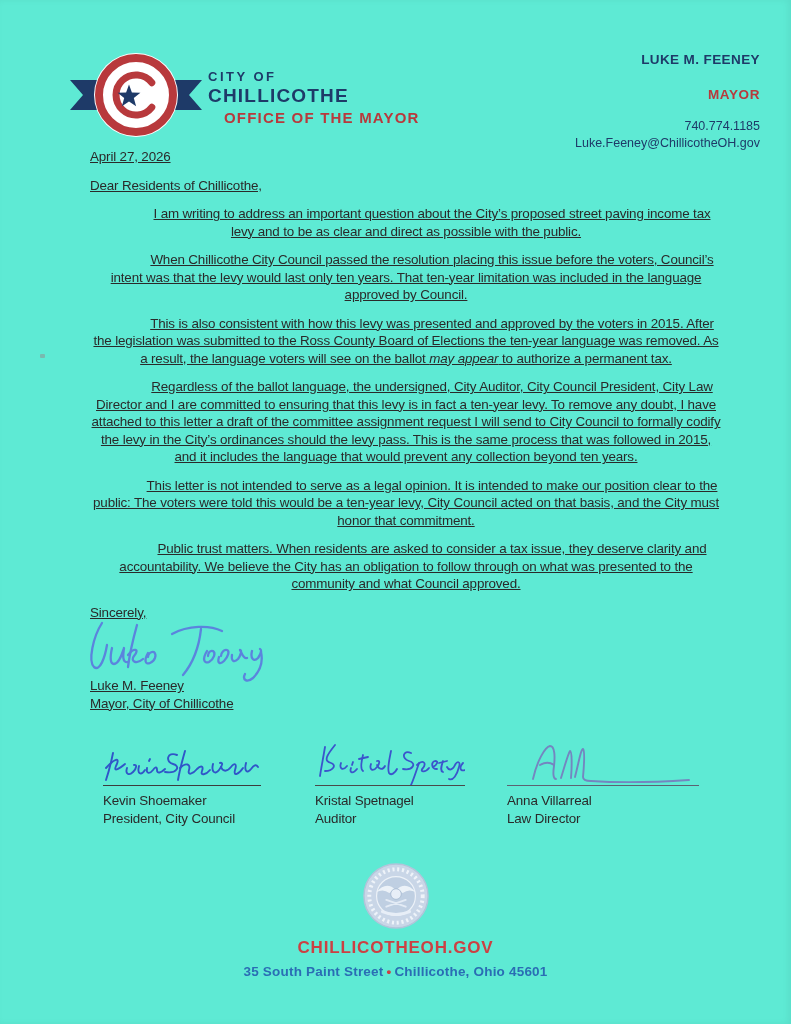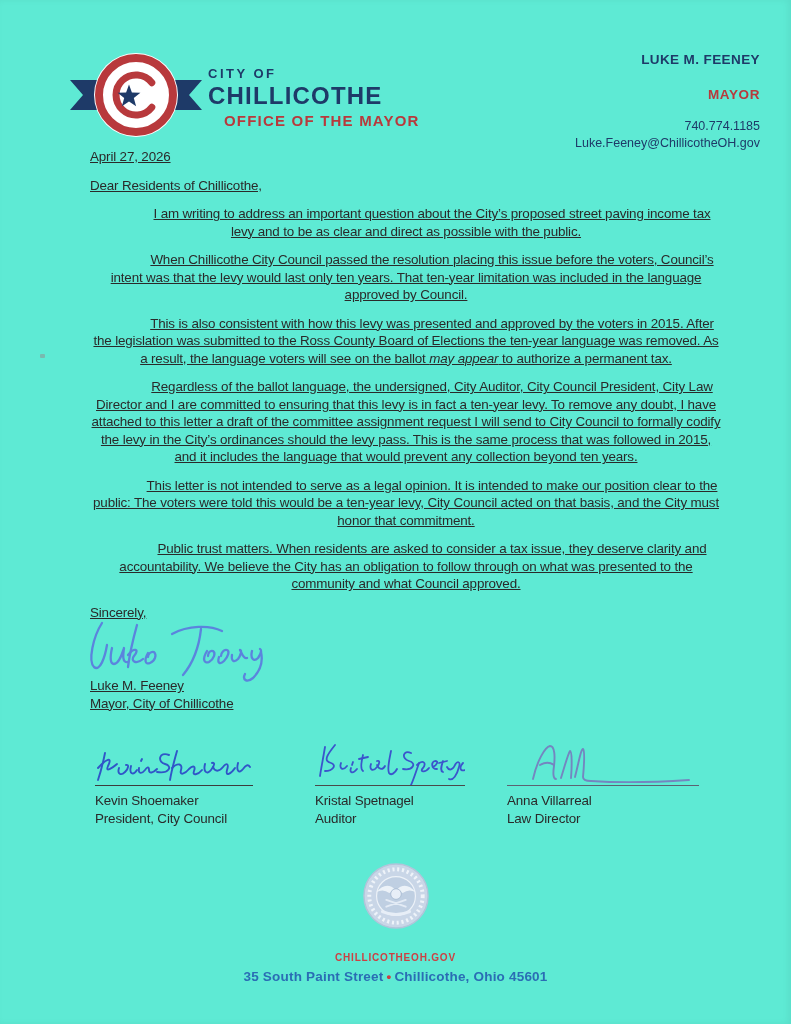--- a/index.html
+++ b/index.html
@@ -7,53 +7,53 @@
     position:relative;width:791px;height:1024px;background:#5eead4;
     margin:0 auto;overflow:hidden;
     font-family:"Liberation Sans",sans-serif;color:#2a2a2a;
     box-shadow:inset -3px 0 6px rgba(0,0,0,0.05);
   }
   
   .brand{position:absolute;left:70px;top:46px;display:flex;align-items:center;}
   .brand-mark{width:132px;height:98px;flex:0 0 auto;}
   .brand-text{margin-left:6px;margin-top:4px;}
   .brand-line1{font-size:13px;font-weight:bold;letter-spacing:2.5px;color:#1e3a68;}
-  .brand-line2{font-size:24px;font-weight:bold;letter-spacing:1.2px;color:#1e3a68;margin-top:1px;}
+  .brand-line2{font-size:19px;font-weight:bold;letter-spacing:1.2px;color:#1e3a68;margin-top:1px;}
   .brand-line3{font-size:15px;font-weight:bold;letter-spacing:1.2px;color:#b8393c;margin-top:2px;margin-left:16px;}
   .contact{position:absolute;right:31px;top:52px;text-align:right;line-height:1.25;}
   .contact-name{font-size:13.5px;font-weight:bold;color:#1e3a68;letter-spacing:.4px;}
   .contact-title{font-size:13.5px;font-weight:bold;color:#b8393c;letter-spacing:.6px;margin-top:18px;}
   .contact-phone{font-size:12.5px;color:#1e3a68;margin-top:15px;}
   .contact-email{font-size:12.5px;color:#1e3a68;margin-top:2px;}
   
   .content{position:absolute;left:90px;top:148px;width:632px;
     font-size:13.4px;line-height:17.5px;letter-spacing:-0.15px;text-decoration:underline;}
   .content p{margin:0 0 11px 0;}
   .content p.para{text-indent:52px;text-align:center;}
   .closing{margin:0 0 0 0 !important;}
   .em{font-style:italic;}
   
   .sig-main{display:block;margin:-4px 0 -6px -4px;}
   .signer-name{line-height:17.5px;}
   .signer-title{line-height:17.5px;}
   .cosign-row{position:relative;height:100px;margin-top:26px;}
   .cosign{position:absolute;top:0;}
-  .cosign-1{left:5px;width:158px;}
+  .cosign-1{left:13px;width:158px;}
   .cosign-2{left:225px;width:150px;}
   .cosign-3{left:417px;width:192px;}
   .cosign .sigbox{height:47px;display:flex;align-items:flex-end;}
   .cosign-1 .sigbox{border-bottom:1.3px solid #3c3c3c;}
   .cosign-2 .sigbox{border-bottom:1.3px solid #4a4a4a;}
   .cosign-3 .sigbox{border-bottom:1.4px solid #5c6272;}
   .cosign .name{margin-top:6px;font-size:13.4px;line-height:17px;}
   .cosign .title{font-size:13.4px;line-height:19px;}
   
   .footer{position:absolute;left:0;top:862px;width:791px;text-align:center;}
   .seal{width:68px;height:68px;display:block;margin:0 auto;}
-  .footer-site{margin-top:22px;font-size:10px;font-weight:bold;color:#cc4043;letter-spacing:.8px;}
+  .footer-site{margin-top:8px;font-size:17px;font-weight:bold;color:#cc4043;letter-spacing:.8px;}
   .footer-address{margin-top:6px;font-size:13.5px;font-weight:600;color:#2a6db4;letter-spacing:.2px;}
   .footer-bullet{color:#cc4043;font-weight:bold;padding:0 3px;}
   
   .speck{position:absolute;left:40px;top:354px;width:5px;height:4px;background:#8f8f8f;opacity:.55;border-radius:1px;}
 </style>
 </head>
 <body>
 
 <div class="page">
 

